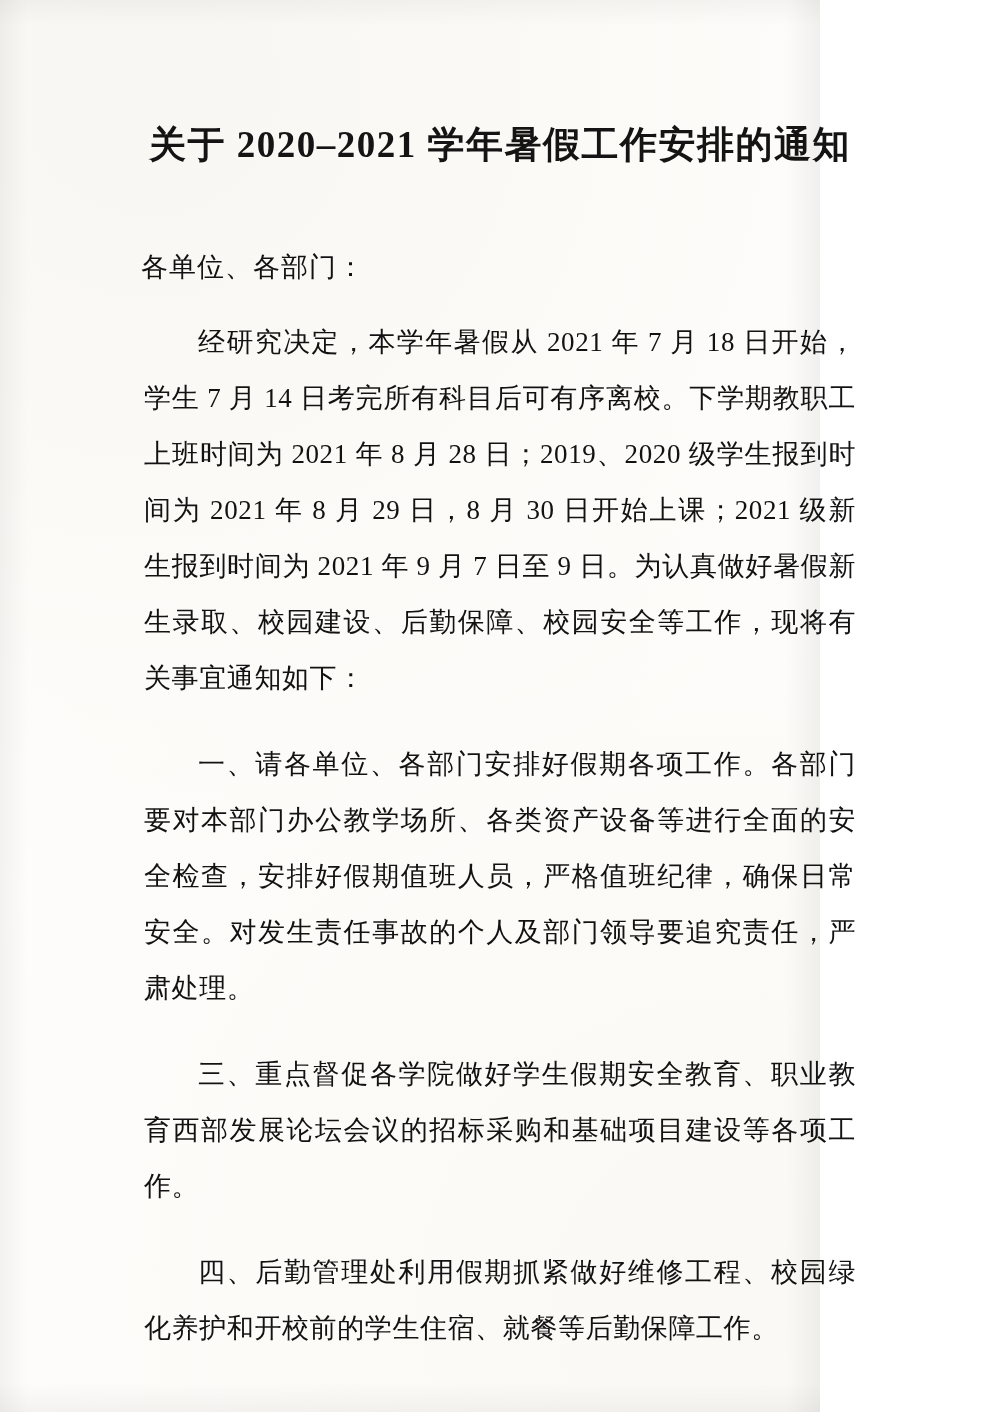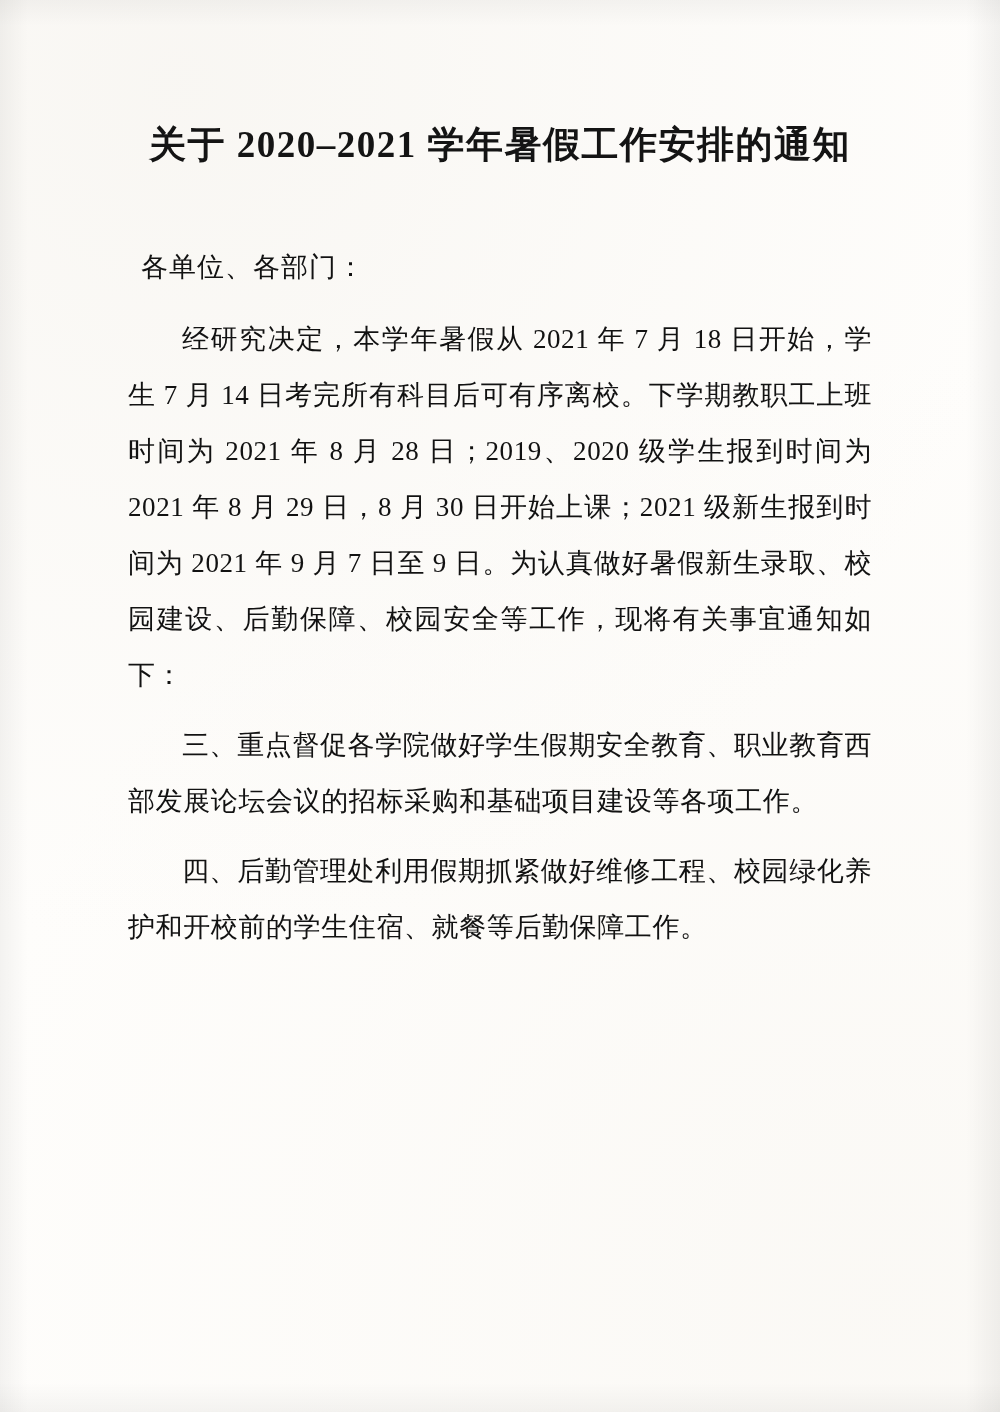--- a/index.html
+++ b/index.html
@@ -8,21 +8,21 @@
   }
   body {
     width: 1000px;
     height: 1412px;
     background: #ffffff;
     font-family: "Liberation Serif", "DejaVu Serif", serif;
     overflow: hidden;
   }
   .page {
     position: relative;
-    width: 1000px;
+    width: 820px;
     height: 1412px;
     background:
       radial-gradient(circle at 18% 6%, rgba(248,246,242,0.9) 0%, rgba(255,255,255,0) 55%),
       radial-gradient(circle at 88% 92%, rgba(250,248,244,0.85) 0%, rgba(255,255,255,0) 60%),
       #fefdfb;
     box-sizing: border-box;
   }
   
   .page::before {
     content: "";
@@ -55,21 +55,21 @@
   }
   .salutation {
     margin: 13px;
     padding-top: 66px;
     font-size: 27px;
     line-height: 1.5;
     color: #121212;
     letter-spacing: 1px;
   }
   .body-para {
-    margin: 0;
+    margin: 16px;
     padding-top: 14px;
     font-size: 27px;
     line-height: 56px;
     color: #121212;
     text-align: justify;
     text-justify: inter-ideograph;
     text-indent: 54px;
     letter-spacing: 0.6px;
   }
   .body-para.first {
@@ -81,20 +81,21 @@
 
 <div class="page">
   <div class="content">
 
     <h1 class="doc-title">关于 2020–2021 学年暑假工作安排的通知</h1>
 
     <p class="salutation">各单位、各部门：</p>
 
     <p class="body-para first">经研究决定，本学年暑假从 2021 年 7 月 18 日开始，学生 7 月 14 日考完所有科目后可有序离校。下学期教职工上班时间为 2021 年 8 月 28 日；2019、2020 级学生报到时间为 2021 年 8 月 29 日，8 月 30 日开始上课；2021 级新生报到时间为 2021 年 9 月 7 日至 9 日。为认真做好暑假新生录取、校园建设、后勤保障、校园安全等工作，现将有关事宜通知如下：</p>
 
+    <p class="body-para">一、请各单位、各部门安排好假期各项工作。各部门要对本部门办公教学场所、各类资产设备等进行全面的安全检查，安排好假期值班人员，严格值班纪律，确保日常安全。对发生责任事故的个人及部门领导要追究责任，严肃处理。</p>
 
 
     <p class="body-para">三、重点督促各学院做好学生假期安全教育、职业教育西部发展论坛会议的招标采购和基础项目建设等各项工作。</p>
 
     <p class="body-para">四、后勤管理处利用假期抓紧做好维修工程、校园绿化养护和开校前的学生住宿、就餐等后勤保障工作。</p>
 
   </div>
 </div>
 
 </body></html>

